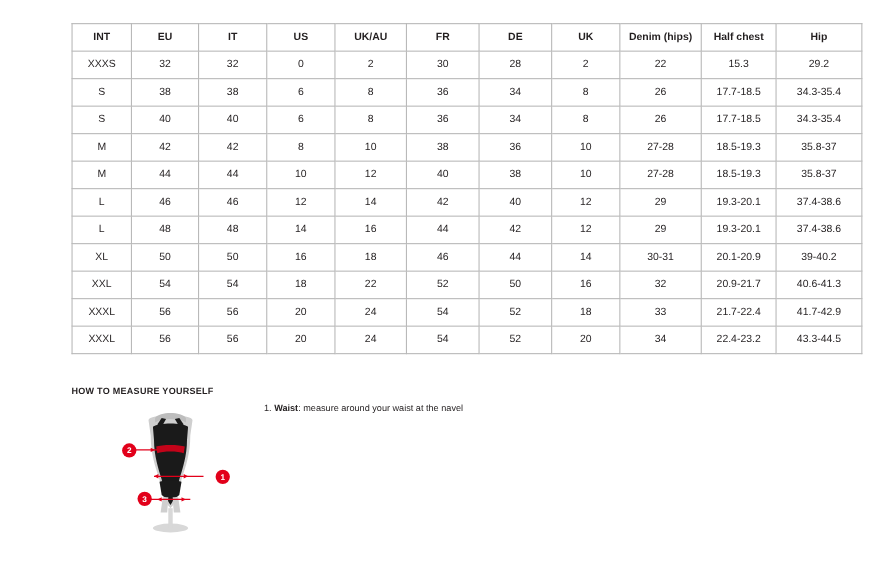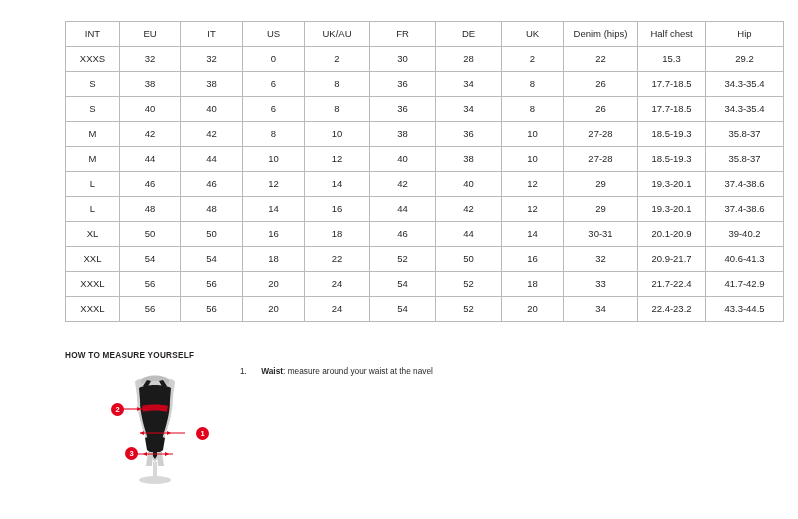--- a/index.html
+++ b/index.html
@@ -35,21 +35,21 @@
     height: 24px;
     text-align: center;
     vertical-align: middle;
     font-size: 9.5px;
     font-weight: normal;
     color: #231f20;
     padding: 0 2px;
     line-height: 1.1;
   }
   table.size-table th {
-    font-weight: normal;
+    font-weight: bold;
   }
   .col-int { width: 54px; }
   .col-eu { width: 61px; }
   .col-it { width: 62px; }
   .col-us { width: 62px; }
   .col-ukau { width: 65px; }
   .col-fr { width: 66px; }
   .col-de { width: 66px; }
   .col-uk { width: 62px; }
   .col-denim { width: 74px; }
@@ -85,21 +85,21 @@
     top: 0;
     width: 500px;
   }
   .note {
     font-size: 8.3px;
     line-height: 1.35;
     color: #231f20;
     margin-bottom: 13px;
     white-space: nowrap;
   }
-  .note b { font-weight: bold; margin-left: 12px; }
+  .note b { font-weight: bold; }
   .num-badge {
     position: absolute;
     width: 13px;
     height: 13px;
     border-radius: 50%;
     background: #e2001a;
     color: #ffffff;
     font-size: 7.5px;
     line-height: 13px;
     text-align: center;

